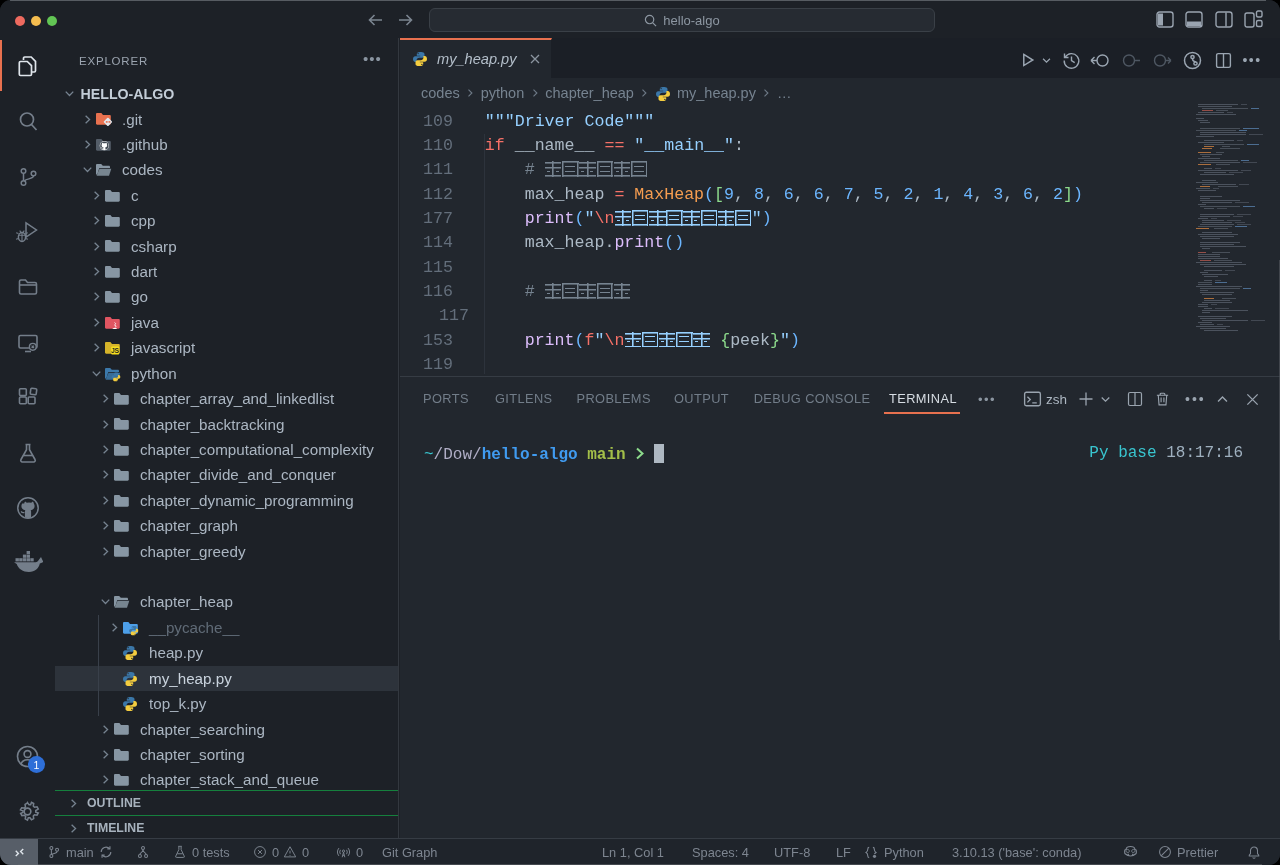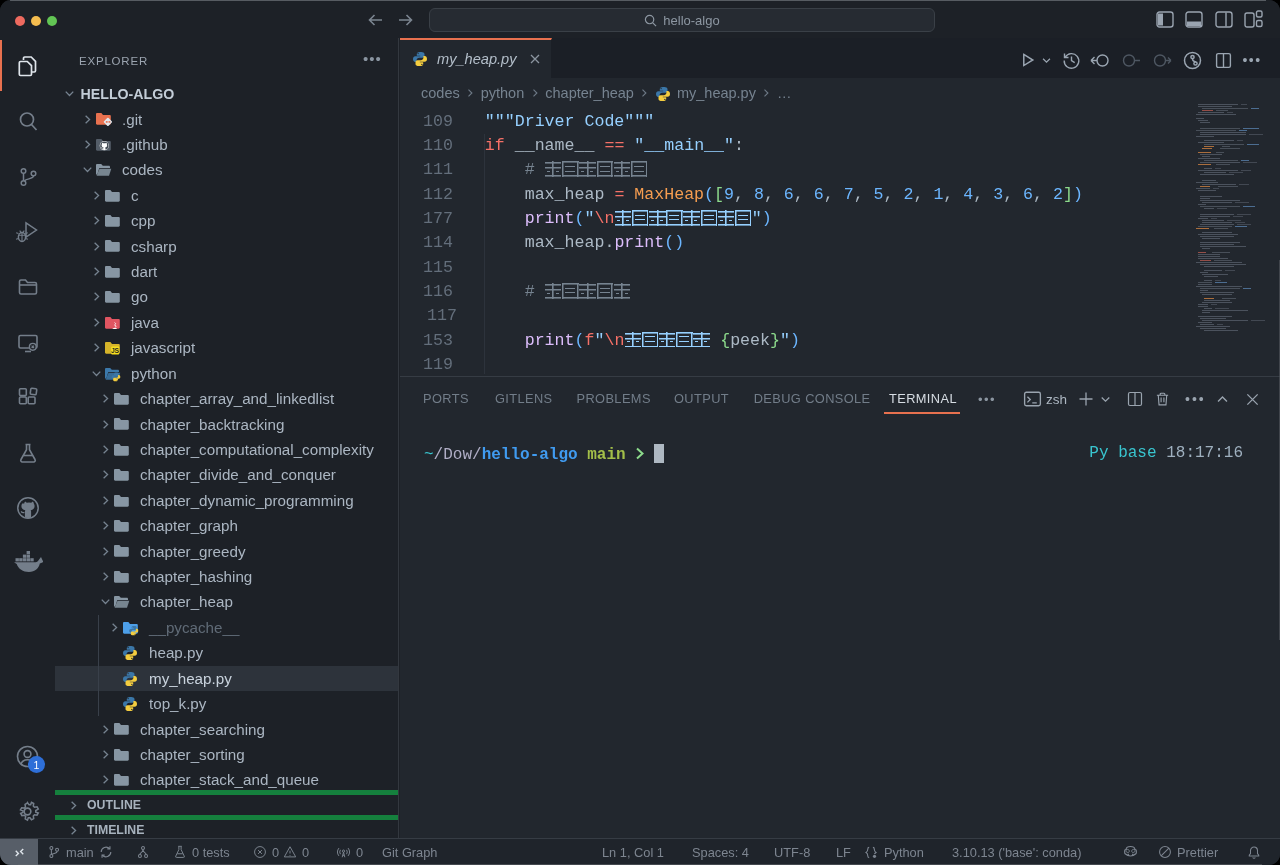--- a/index.html
+++ b/index.html
@@ -16,21 +16,21 @@
 .aicon.on{color:#dfe5eb}
 
 #side{position:absolute;left:55px;top:38px;width:344px;height:800px;background:#1d2127;border-right:1px solid #33383f;overflow:hidden}
 #exph{position:absolute;left:24px;top:16.5px;font-size:11.5px;letter-spacing:.8px;color:#9ba4af}
 .row{position:absolute;left:0;width:344px;height:25.42px;display:flex;align-items:center;color:#abb6c2;font-size:15.2px;white-space:nowrap}
 .row .chev{position:absolute;color:#768390}
 .row .fico{position:absolute}
 .row .lbl{position:absolute}
 .dimlbl{color:#606b77}
 .selrow{background:#2d333b;color:#c9d3dd}
-.sect{position:absolute;left:0;width:344px;height:25px;border-top:5px solid #15803d;display:flex;align-items:center;color:#a7b2bd;font-weight:bold;font-size:12.3px}
+.sect{position:absolute;left:0;width:344px;height:25px;border-top:1px solid #15803d;display:flex;align-items:center;color:#a7b2bd;font-weight:bold;font-size:12.3px}
 
 #edit{position:absolute;left:400px;top:38px;width:880px;height:800px;background:#22272e}
 #tabstrip{position:absolute;left:0;top:0;width:880px;height:40px;background:#1b1f26}
 #tab1{position:absolute;left:0;top:0;width:152px;height:40px;background:#22272e;border-top:2px solid #e8714f;border-right:1px solid #1b1f26;display:flex;align-items:center}
 #crumbs{position:absolute;left:0;top:40px;width:880px;height:30px;background:#22272e;display:flex;align-items:center;color:#768390;font-size:14.5px}
 .cs{margin:0 4.5px;opacity:.9}
 
 #code{position:absolute;left:0;top:70px;width:880px;height:268px;background:#22272e;font-family:"Liberation Mono",monospace;font-size:16.62px}
 .cl{position:absolute;height:24.34px;line-height:24.34px;white-space:pre}
 .ln{position:absolute;width:53px;text-align:right;color:#636e7b;height:24.34px;line-height:24.34px;font-family:"Liberation Mono",monospace;font-size:16.62px}
@@ -452,33 +452,20 @@
             <path d="m6 4 4.2 4L6 12"></path>
           </svg>
         </span>
         <span class="fico" style="left:58px;top:5px">
           <svg width="17" height="16" viewBox="0 0 17 16">
             <path d="M1 3.2C1 2.5 1.5 2 2.2 2h4.2l1.6 1.9h6.6c.7 0 1.2.5 1.2 1.2v7.5c0 .7-.5 1.2-1.2 1.2H2.2c-.7 0-1.2-.5-1.2-1.2z" fill="#8796a3"></path>
           </svg>
         </span>
         <span class="lbl" style="left:85px">chapter_greedy</span>
       </div>
-      <div class="row" style="top:525.87px">
-        <span class="chev" style="left:43px">
-          <svg width="15" height="15" viewBox="0 0 16 16" fill="none" stroke="currentColor" stroke-width="1.4">
-            <path d="m6 4 4.2 4L6 12"></path>
-          </svg>
-        </span>
-        <span class="fico" style="left:58px;top:5px">
-          <svg width="17" height="16" viewBox="0 0 17 16">
-            <path d="M1 3.2C1 2.5 1.5 2 2.2 2h4.2l1.6 1.9h6.6c.7 0 1.2.5 1.2 1.2v7.5c0 .7-.5 1.2-1.2 1.2H2.2c-.7 0-1.2-.5-1.2-1.2z" fill="#8796a3"></path>
-          </svg>
-        </span>
-        <span class="lbl" style="left:85px">chapter_hashing</span>
-      </div>
       <div class="row" style="top:551.29px">
         <span class="chev" style="left:43px">
           <svg width="15" height="15" viewBox="0 0 16 16" fill="none" stroke="currentColor" stroke-width="1.4">
             <path d="m4 6 4 4.2L12 6"></path>
           </svg>
         </span>
         <span class="fico" style="left:58px;top:5px">
           <svg width="17" height="16" viewBox="0 0 17 16">
             <path d="M1 3.2C1 2.5 1.5 2 2.2 2h4l1.6 1.8h6c.7 0 1.2.5 1.2 1.2v1H4.3L2.6 11.5 1 13z" fill="#8796a3"></path>
             <path d="M4.5 6.8h11.8L14 13.8H1.6z" fill="#8796a3" opacity=".85"></path>
@@ -688,21 +675,21 @@
         <div class="ln" style="left:0;top:74.75px">112</div>
         <div class="cl" style="left:84.8px;top:74.75px"><span class="tw">    max_heap </span><span class="tk">=</span><span class="tw"> </span><span class="to">MaxHeap</span><span class="tn">(</span><span class="tg">[</span><span class="tn">9</span><span class="tw">, </span><span class="tn">8</span><span class="tw">, </span><span class="tn">6</span><span class="tw">, </span><span class="tn">6</span><span class="tw">, </span><span class="tn">7</span><span class="tw">, </span><span class="tn">5</span><span class="tw">, </span><span class="tn">2</span><span class="tw">, </span><span class="tn">1</span><span class="tw">, </span><span class="tn">4</span><span class="tw">, </span><span class="tn">3</span><span class="tw">, </span><span class="tn">6</span><span class="tw">, </span><span class="tn">2</span><span class="tg">]</span><span class="tn">)</span></div>
         <div class="ln" style="left:0;top:99.09px">177</div>
         <div class="cl" style="left:84.8px;top:99.09px"><span class="tw">    </span><span class="tf">print</span><span class="tn">(</span><span class="ts">"</span><span class="tk">\n</span><span class="ts"><span class="cjk"></span><span class="cjkb"></span><span class="cjk"></span><span class="cjkb"></span><span class="cjk"></span><span class="cjkb"></span><span class="cjk"></span><span class="cjkb"></span></span><span class="ts">"</span><span class="tn">)</span></div>
         <div class="ln" style="left:0;top:123.43px">114</div>
         <div class="cl" style="left:84.8px;top:123.43px"><span class="tw">    max_heap.</span><span class="tf">print</span><span class="tn">()</span></div>
         <div class="ln" style="left:0;top:147.77px">115</div>
         <div class="cl" style="left:84.8px;top:147.77px"></div>
         <div class="ln" style="left:0;top:172.11px">116</div>
         <div class="cl" style="left:84.8px;top:172.11px"><span class="tc">    # </span><span class="tc"><span class="cjk"></span><span class="cjkb"></span><span class="cjk"></span><span class="cjkb"></span><span class="cjk"></span></span></div>
-        <div class="ln" style="left:4px;top:196.45px">117</div>
+        <div class="ln" style="left:16px;top:196.45px">117</div>
         <div class="ln" style="left:0;top:220.79px">153</div>
         <div class="cl" style="left:84.8px;top:220.79px"><span class="tw">    </span><span class="tf">print</span><span class="tn">(</span><span class="tk">f</span><span class="ts">"</span><span class="tk">\n</span><span class="ts"><span class="cjk"></span><span class="cjkb"></span><span class="cjk"></span><span class="cjkb"></span><span class="cjk"></span></span><span class="ts"> </span><span class="tg">{</span><span class="tw">peek</span><span class="tg">}</span><span class="ts">"</span><span class="tn">)</span></div>
         <div class="ln" style="left:0;top:245.13px">119</div>
         <div class="cl" style="left:84.8px;top:245.13px"></div>
         <div class="abs" style="left:84.3px;top:26.1px;width:1px;height:240.4px;background:#2d333c"></div>
       </div>
       <svg class="abs" style="left:794px;top:64px" width="80" height="236" viewBox="0 0 80 236">
         <rect x="4" y="2.0" width="40" height="1" fill="#7e8896" opacity="0.45"></rect>
         <rect x="47" y="2.0" width="6" height="1" fill="#7e8896" opacity="0.35"></rect>
         <rect x="4" y="4.0" width="34" height="1" fill="#7e8896" opacity="0.45"></rect>

